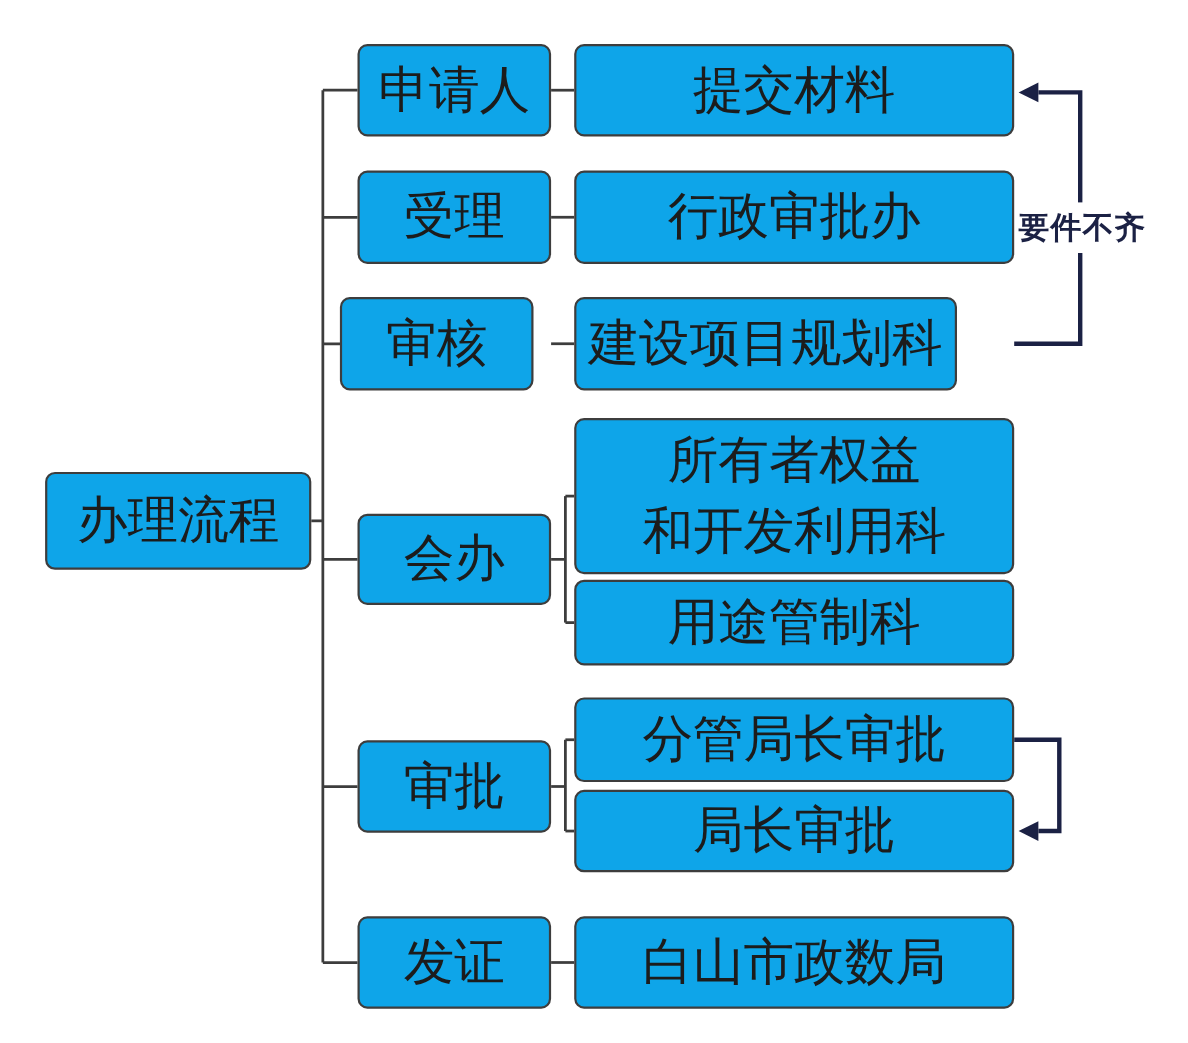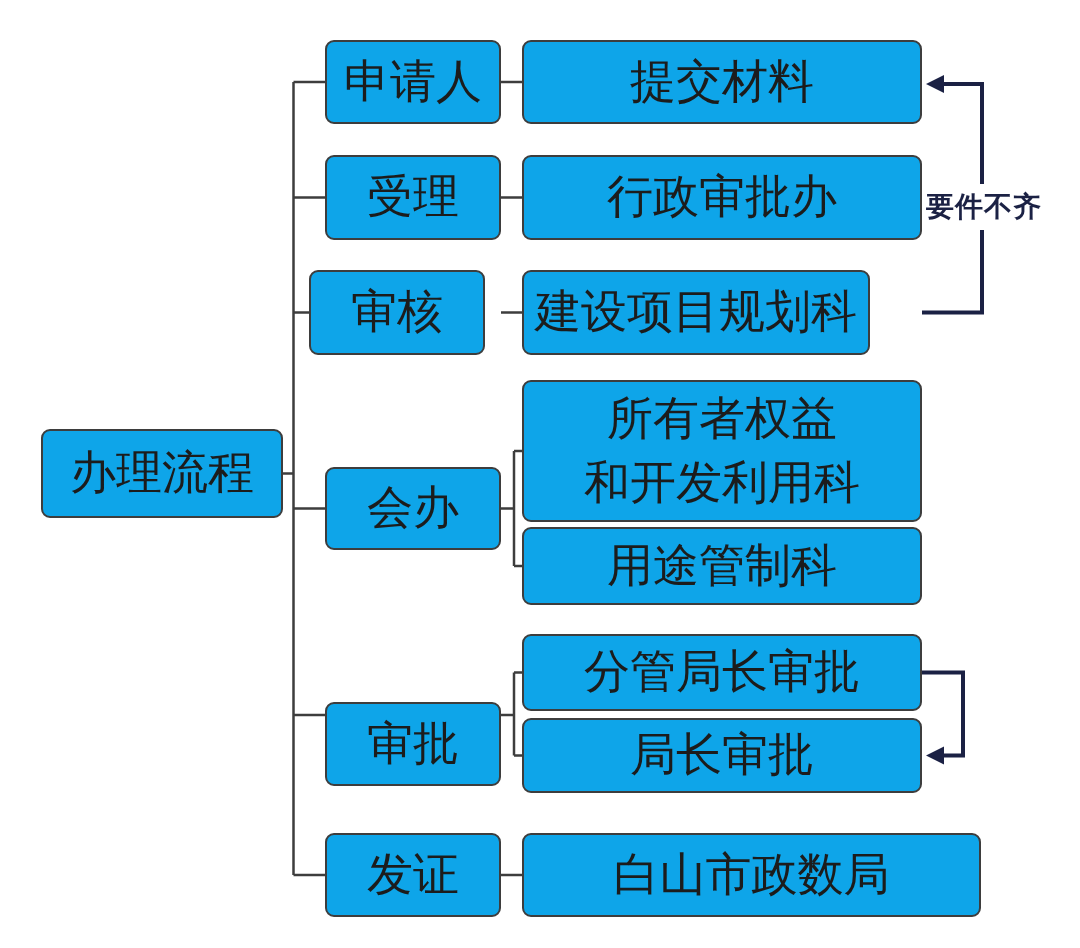--- a/index.html
+++ b/index.html
@@ -100,28 +100,28 @@
     <path class="navy" d="M922 672.5 H963 V755.5 H944"></path>
     <polygon class="navy-head" points="926,755.5 944,746.5 944,764.5"></polygon>
   </svg>
 
   <div class="box" style="left:41px; top:429px; width:242px; height:89px;">办理流程</div>
 
   <div class="box" style="left:325px; top:40px; width:176px; height:84px;">申请人</div>
   <div class="box" style="left:325px; top:155px; width:176px; height:85px;">受理</div>
   <div class="box" style="left:309px; top:270px; width:176px; height:85px;">审核</div>
   <div class="box" style="left:325px; top:467px; width:176px; height:83px;">会办</div>
-  <div class="box" style="left:325px; top:702px; width:176px; height:84px;">审批</div>
+  <div class="box" style="left:325px; top:673px; width:176px; height:84px;">审批</div>
   <div class="box" style="left:522px; top:40px; width:400px; height:84px;">提交材料</div>
 
   <div class="box" style="left:325px; top:833px; width:176px; height:84px;">发证</div>
   <div class="box" style="left:522px; top:155px; width:400px; height:85px;">行政审批办</div>
   <div class="box" style="left:522px; top:270px; width:348px; height:85px;">建设项目规划科</div>
   <div class="box" style="left:522px; top:380px; width:400px; height:142px;">所有者权益
 和开发利用科</div>
   <div class="box" style="left:522px; top:527px; width:400px; height:78px;">用途管制科</div>
   <div class="box" style="left:522px; top:634px; width:400px; height:77px;">分管局长审批</div>
   <div class="box" style="left:522px; top:718px; width:400px; height:75px;">局长审批</div>
-  <div class="box" style="left:522px; top:833px; width:459px; height:84px;text-align:center;">白山市政数局</div>
+  <div class="box" style="left:522px; top:833px; width:400px; height:84px;text-align:center;">白山市政数局</div>
 
   <div class="annotation">要件不齐</div>
 
 </div>
 
 </body></html>

